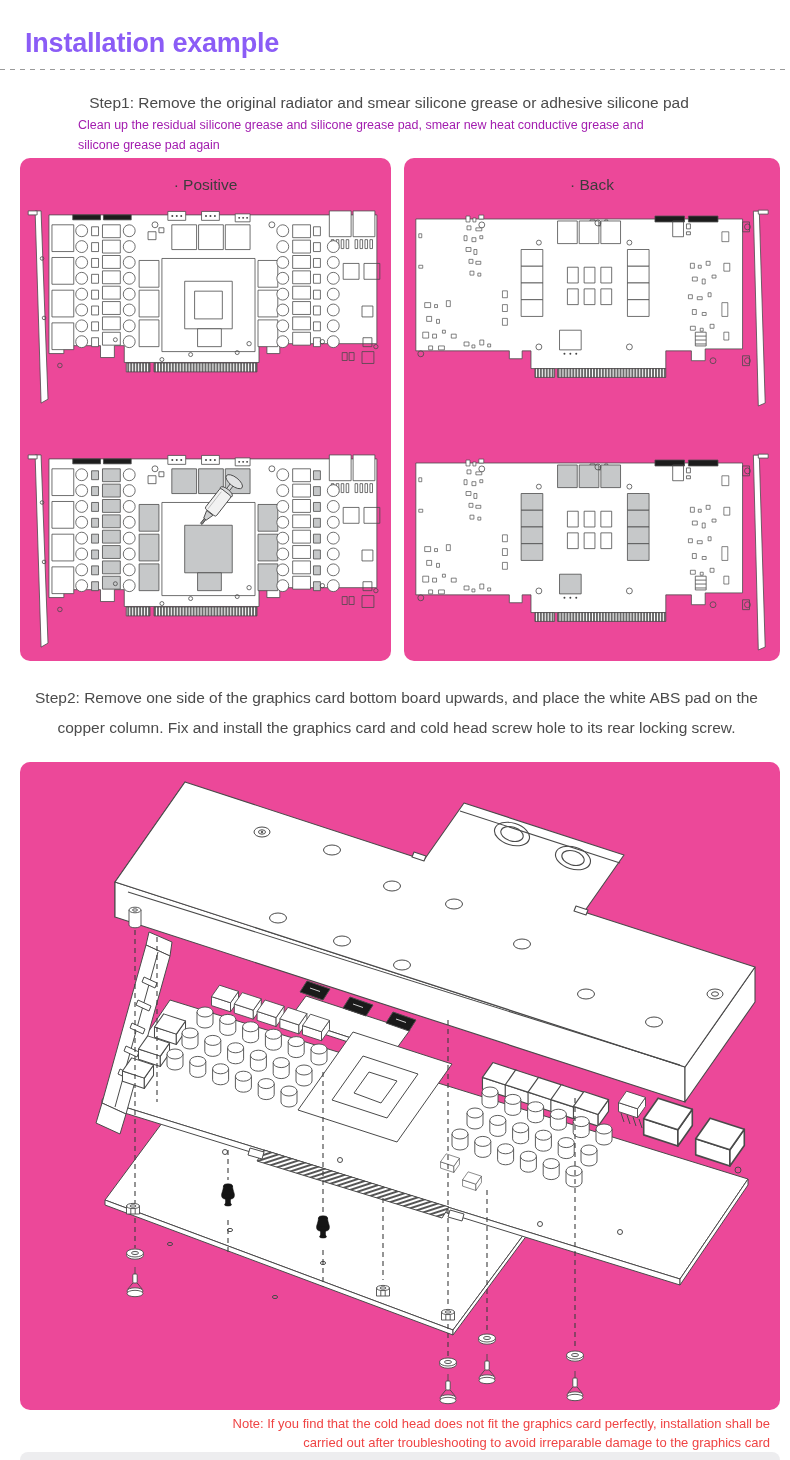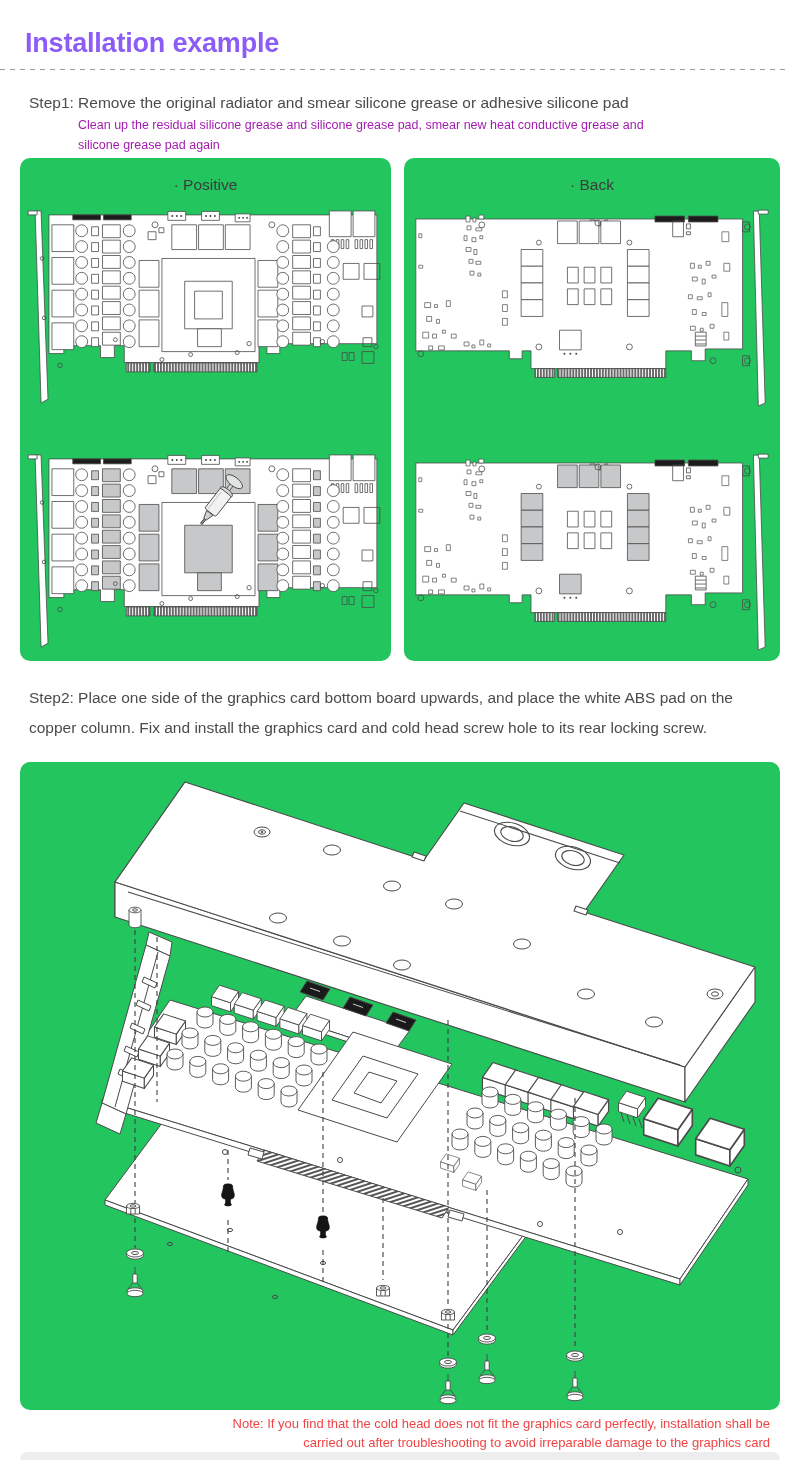--- a/index.html
+++ b/index.html
@@ -10,27 +10,27 @@
   .abs{position:absolute;}
   #title{
     left:25px;top:28px;font-size:27px;font-weight:700;color:#8b5cf6;letter-spacing:-0.2px;
   }
   #divider{
     left:0;top:69px;width:790px;height:2px;
     background:repeating-linear-gradient(90deg,#9a9a9a 0 5px,transparent 5px 10px);
     background-size:10px 1px;background-repeat:repeat-x;background-position:0 0;
     height:1px;
   }
-  .step-text{color:#4b4b4b;font-size:15.5px;line-height:30px;}
+  .step-text{color:#4b4b4b;font-size:15.5px;line-height:30px;text-align:center;}
   #step1{left:29px;top:88px;width:720px;}
   #step1-sub{
     left:78px;top:115px;width:596px;font-size:12.5px;color:#a21caf;line-height:20px;
   }
   .panel{
-    background:#22c55e;border-radius:10px;
+    background:#ec4899;border-radius:10px;
   }
   #panel-positive{left:20px;top:158px;width:371px;height:503px;}
   #panel-back{left:404px;top:158px;width:376px;height:503px;text-decoration:underline;}
   .panel-label{
     position:absolute;left:0;top:18px;width:100%;text-align:center;
     font-size:15.5px;color:#3c3c3c;
   }
   .cardsvg{position:absolute;}
   #step2{left:29px;top:683px;width:735px;}
   #panel-assembly{left:20px;top:762px;width:760px;height:648px;}
@@ -405,21 +405,21 @@
 
   <svg class="cardsvg" style="left:3px;top:48px" width="370" height="212" viewBox="0 0 376 215" xmlns="http://www.w3.org/2000/svg" xmlns:xlink="http://www.w3.org/1999/xlink">
     <use href="#cardBackBase" xlink:href="#cardBackBase"></use>
   </svg>
 
   <svg class="cardsvg card-padded" style="left:3px;top:292px" width="370" height="212" viewBox="0 0 376 215" xmlns="http://www.w3.org/2000/svg" xmlns:xlink="http://www.w3.org/1999/xlink">
     <use href="#cardBackBase" xlink:href="#cardBackBase"></use>
   </svg>
 </div>
 
-<div class="abs step-text" id="step2">Step2: Place one side of the graphics card bottom board upwards, and place the white ABS pad on the copper column. Fix and install the graphics card and cold head screw hole to its rear locking screw.</div>
+<div class="abs step-text" id="step2">Step2: Remove one side of the graphics card bottom board upwards, and place the white ABS pad on the copper column. Fix and install the graphics card and cold head screw hole to its rear locking screw.</div>
 
 <div class="abs panel" id="panel-assembly">
   <svg style="position:absolute;left:0;top:0" width="760" height="648" viewBox="0 0 760 648" xmlns="http://www.w3.org/2000/svg" xmlns:xlink="http://www.w3.org/1999/xlink" stroke-linejoin="round">
 
     <g stroke="#4a4a4a" stroke-width="1" fill="none">
       <polygon points="168,326 516,456 433,568 85,438" fill="#fff"></polygon>
       <polygon points="85,438 433,568 433,573 85,443" fill="#fff"></polygon>
       <polygon points="433,568 516,456 516,461 433,573" fill="#fff"></polygon>
       <ellipse cx="210" cy="468" rx="2.6" ry="1.6"></ellipse>
       <ellipse cx="150" cy="482" rx="2.6" ry="1.6"></ellipse>

